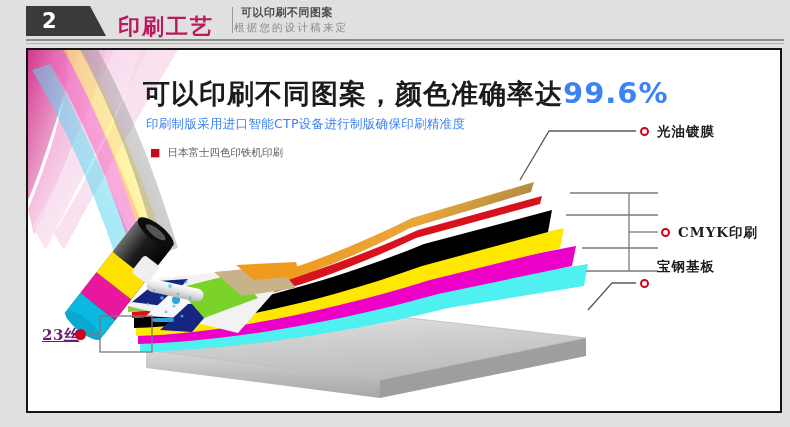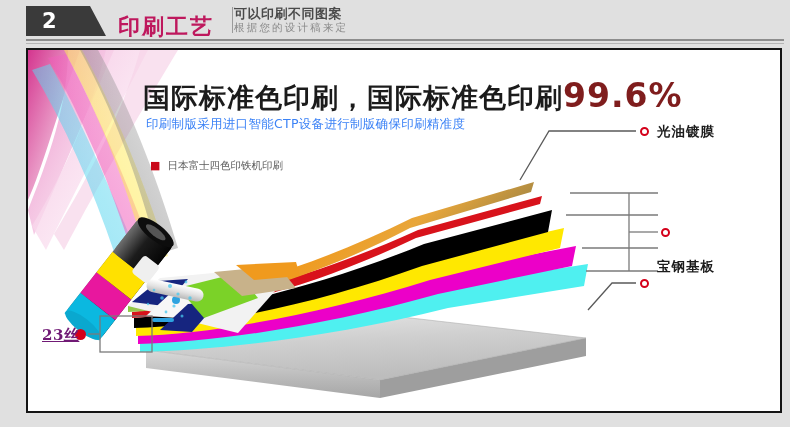--- a/index.html
+++ b/index.html
@@ -27,22 +27,22 @@
   .hdr-title{
     position:absolute;left:118px;top:12px;
     font-size:22px;font-weight:bold;color:#be185d;
     letter-spacing:2px;line-height:30px;
   }
   .hdr-divider{
     position:absolute;left:232px;top:7px;width:1px;height:26px;
     background:#9a9a9a;
   }
   .hdr-sub1{
-    position:absolute;left:234px;top:5px;
-    font-size:13px;font-weight:bold;color:#4a4a4a;letter-spacing:.5px;
+    position:absolute;left:241px;top:5px;
+    font-size:11px;font-weight:bold;color:#4a4a4a;letter-spacing:.5px;
   }
   .hdr-sub2{
     position:absolute;left:234px;top:21px;
     font-size:10.5px;color:#8a8a8a;letter-spacing:2.2px;
   }
   .rule1{position:absolute;left:26px;top:39px;width:758px;height:2px;background:#8d8d8d;}
   .rule2{position:absolute;left:26px;top:43px;width:758px;height:1px;background:#b5b5b5;}
 
   
   .panel{
@@ -52,26 +52,26 @@
 
   
   .swoosh{position:absolute;left:0;top:0;width:180px;height:300px;pointer-events:none;}
 
   
   .title{
     position:absolute;left:115px;top:26px;
     font-size:27px;font-weight:bold;color:#1b1b1b;
     letter-spacing:1px;white-space:nowrap;
   }
-  .title .pct{color:#7f1d1d;font-size:33px;margin-top:8px;}
+  .title .pct{color:#3b82f6;font-size:29px;margin-top:8px;}
   .subtitle{
     position:absolute;left:118px;top:66px;
     font-size:12.5px;color:#3b82f6;letter-spacing:.3px;white-space:nowrap;
   }
-  .bullets{position:absolute;left:122px;top:109px;text-align:center;}
+  .bullets{position:absolute;left:122px;top:96px;text-align:center;}
   .bullet{font-size:10.5px;color:#5c5c5c;margin-bottom:17px;white-space:nowrap;}
   .bullet .dot{color:#c9091a;font-size:11px;margin-right:7px;}
 
   
   .clabel{position:absolute;font-size:13.5px;font-weight:bold;color:#1b1b1b;
           letter-spacing:1px;white-space:nowrap;
           font-family:"DejaVu Serif","Liberation Serif",serif;}
   .ring{
     position:absolute;width:9px;height:9px;border-radius:50%;
     border:2.2px solid #d4001a;background:#ffffff;box-sizing:border-box;
@@ -238,21 +238,21 @@
         <circle cx="146" cy="256" r="1.6"></circle>
           <circle cx="126" cy="240" r="1.3"></circle>
         <circle cx="162" cy="248" r="1.7"></circle>
           <circle cx="138" cy="262" r="1.4"></circle>
         <circle cx="154" cy="266" r="1.5"></circle>
           <circle cx="120" cy="254" r="1.2"></circle>
       </g>
     </svg>
 
     <div class="title">
-      <span>国际标准色印刷，国际标准色印刷</span><span class="pct">99.6%</span>
+      <span>可以印刷不同图案，颜色准确率达</span><span class="pct">99.6%</span>
     </div>
     <div class="subtitle">印刷制版采用进口智能CTP设备进行制版确保印刷精准度</div>
     <div class="bullets">
       <div class="bullet">
         <span class="dot">■</span><span>日本富士四色印铁机印刷</span>
       </div>
     </div>
   </div>
 
   <svg class="lines" viewBox="0 0 790 427">
@@ -269,20 +269,21 @@
     <polyline points="588,310 612,283 636,283" fill="none" stroke="#5a5a5a" stroke-width="1.3"></polyline>
 
     <rect x="100" y="316" width="52" height="36" fill="none" stroke="#7a7a7a" stroke-width="1.3"></rect>
     <line x1="88" y1="334" x2="100" y2="334" stroke="#7a7a7a" stroke-width="1.3"></line>
   </svg>
 
   <div class="ring" style="left:640px;top:127px;"></div>
   <div class="clabel" style="left:657px;top:123px;">光油镀膜</div>
 
   <div class="ring" style="left:661px;top:228px;"></div>
+  <div class="clabel" style="left:678px;top:224px;">CMYK印刷</div>
 
   <div class="ring" style="left:640px;top:279px;"></div>
   <div class="clabel" style="left:657px;top:258px;">宝钢基板</div>
 
   <div class="solid-dot" style="left:75px;top:329px;"></div>
   <div class="lbl-left" style="left:42px;top:326px;">23丝</div>
 
 </div>
 
 </body></html>

